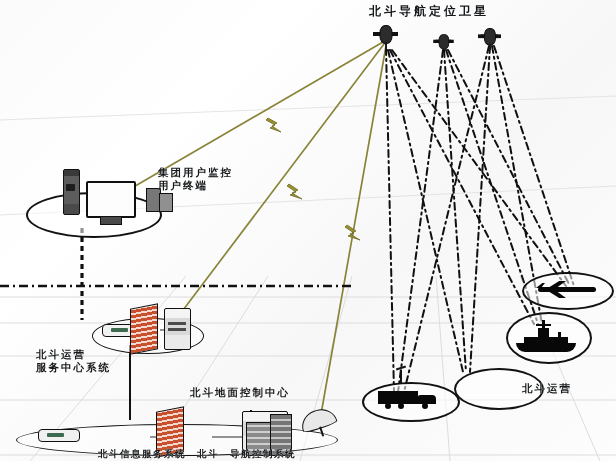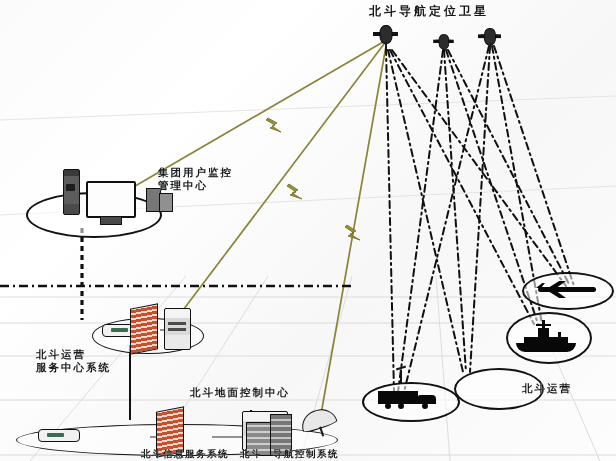--- a/index.html
+++ b/index.html
@@ -234,21 +234,21 @@
   <div class="oval" style="left:26px;top:192px;width:132px;height:42px;"></div>
   <div class="node" style="left:26px;top:160px;width:132px;height:74px;">
     <span class="pc-tower" style="left:37px;top:9px;"></span>
     <span class="monitor" style="left:60px;top:21px;">
       <span class="stand"></span>
     </span>
     <span class="bldg" style="left:120px;top:28px;width:13px;height:22px;background:#777;"></span>
     <span class="bldg" style="left:133px;top:33px;width:12px;height:17px;background:#909090;"></span>
   </div>
   <div class="lbl lbl-sm" style="left:158px;top:166px;">集团用户监控
-管理中心</div>
+用户终端</div>
 
   <div class="oval oval-thin" style="left:92px;top:318px;width:110px;height:34px;"></div>
   <div class="node" style="left:92px;top:300px;width:110px;height:52px;">
     <span class="router" style="left:10px;top:24px;"></span>
     <span class="firewall" style="left:38px;top:6px;"></span>
     <span class="server" style="left:72px;top:8px;">
       <i class="slot" style="top:13px;"></i>
       <i class="slot" style="top:19px;"></i>
     </span>
   </div>
@@ -268,21 +268,21 @@
     <span class="bldg" style="left:234px;top:6px;width:0;height:0;"></span>
   </div>
 
   <div class="node" style="left:246px;top:414px;width:70px;height:40px;">
     <span class="bldg" style="left:0;top:8px;width:24px;height:32px;
           background:repeating-linear-gradient(0deg,#8a8a8a 0 4px,#cfcfcf 4px 6px);"></span>
     <span class="bldg" style="left:24px;top:0px;width:20px;height:40px;
           background:repeating-linear-gradient(0deg,#767676 0 4px,#c6c6c6 4px 6px);"></span>
   </div>
   <span class="dish" style="left:300px;top:410px;"></span>
-  <div class="lbl lbl-xs" style="left:98px;top:448px;margin-left:43px;">北斗信息服务系统　北斗　导航控制系统</div>
+  <div class="lbl lbl-xs" style="left:98px;top:448px;">北斗信息服务系统　北斗　导航控制系统</div>
 
   <div class="oval" style="left:362px;top:382px;width:94px;height:36px;"></div>
   <div class="truck" style="left:378px;top:390px;width:62px;height:22px;">
     <span class="box" style="left:0;top:1px;width:40px;height:13px;"></span>
     <span class="box" style="left:40px;top:5px;width:18px;height:9px;border-radius:2px 4px 0 0;"></span>
     <span class="wheel" style="left:7px;top:13px;"></span>
     <span class="wheel" style="left:20px;top:13px;"></span>
     <span class="wheel" style="left:44px;top:13px;"></span>
   </div>
 

